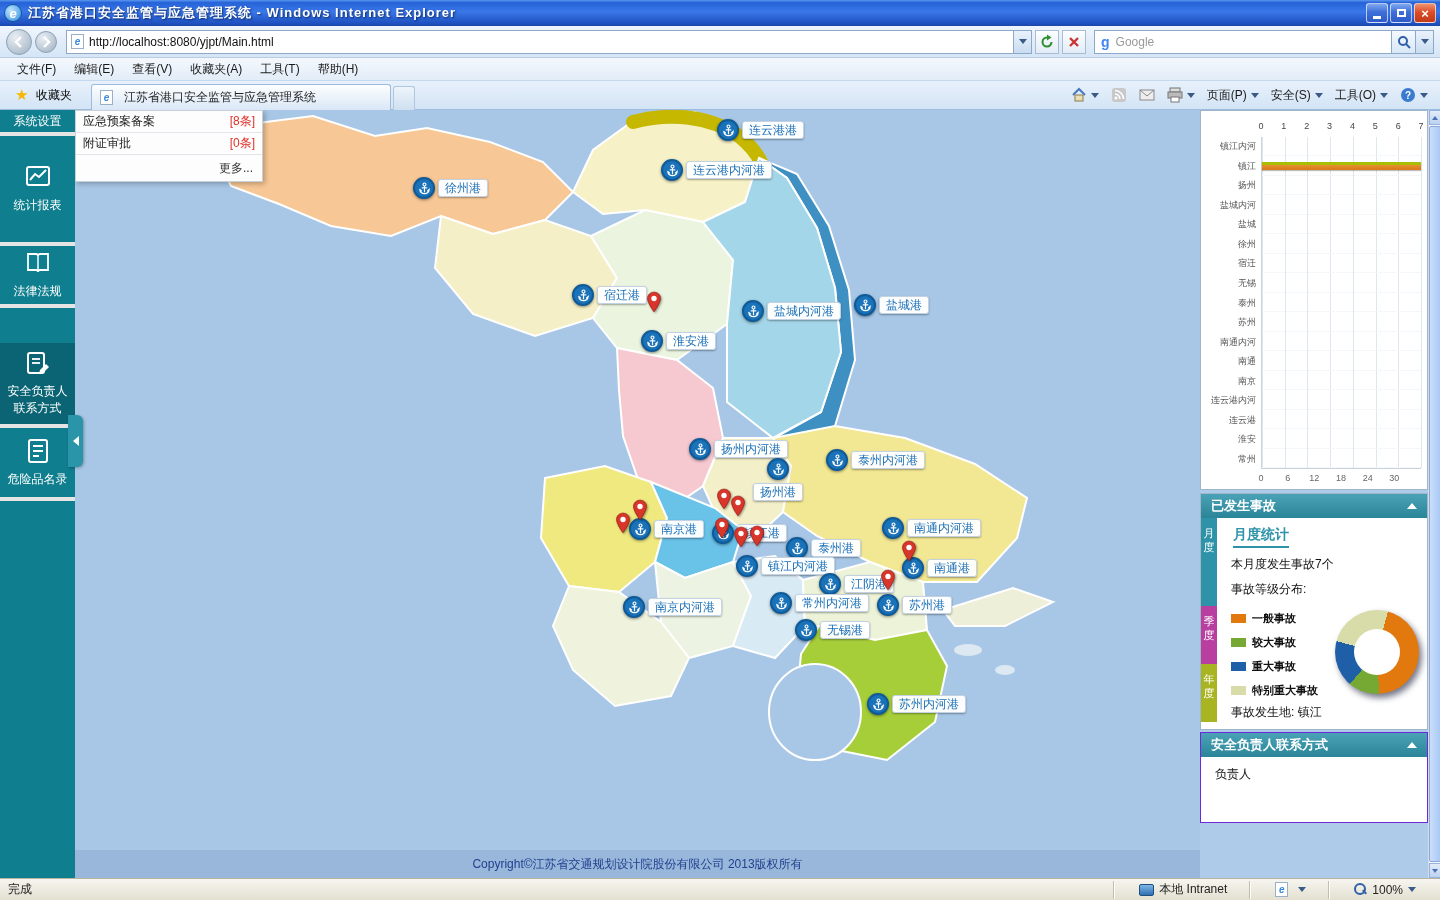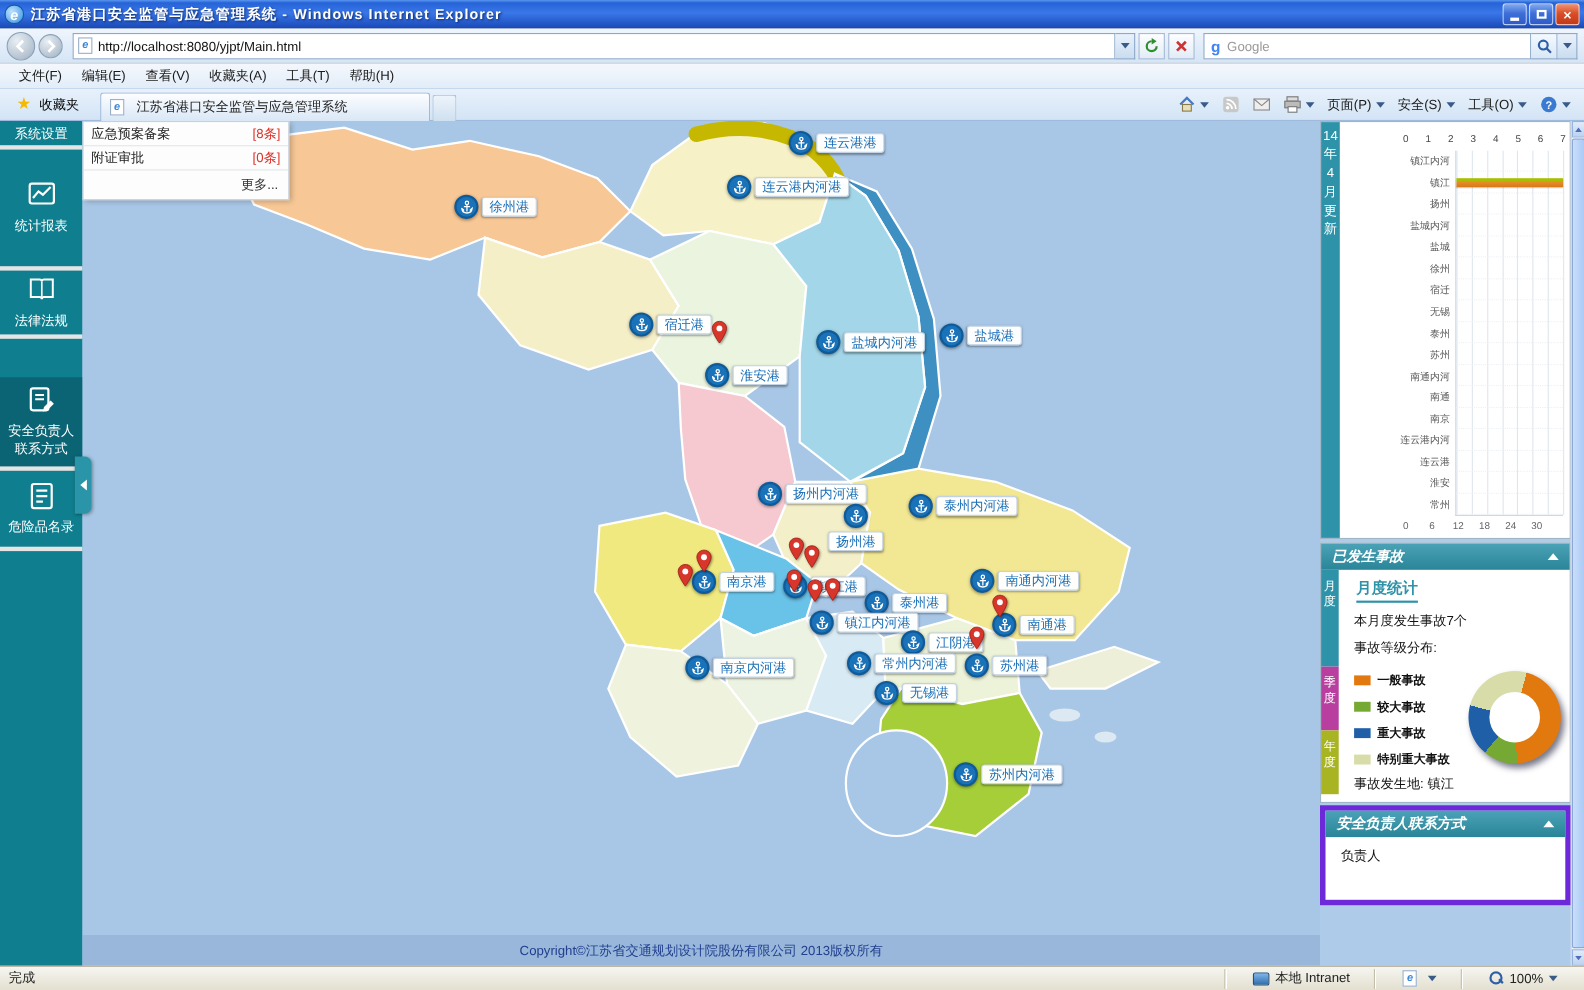--- a/index.html
+++ b/index.html
@@ -101,54 +101,54 @@
   .notice-count{color:#E03028;}
   .notice-more{height:26px;display:flex;align-items:center;justify-content:flex-end;padding:0 9px;color:#333;cursor:pointer;margin-left:39px;}
   
   .rightcol{position:absolute;left:1200px;top:0;width:228px;height:768px;background:#AECBEA;}
   .chart-panel{position:absolute;left:0;top:0;width:228px;height:380px;background:#fff;border:1px solid #9FB6C8;display:flex;}
   .chart-strip{width:17px;background:#2E93A8;color:#fff;font-size:12px;line-height:17px;text-align:center;
     word-break:break-all;padding-top:4px;}
   .chart-body{flex:1;position:relative;padding:2px 6px 0 2px;display:flex;flex-direction:column;}
   .chart-topaxis{height:24px;position:relative;margin-left:58px;}
   .chart-topaxis span{position:absolute;transform:translateX(-50%);top:8px;font-size:9px;color:#444;}
-  .chart-main{flex:1;display:flex;margin-left:45px;}
+  .chart-main{flex:1;display:flex;}
   .chart-labels{width:58px;display:flex;flex-direction:column;}
   .crow-label{flex:1;font-size:9px;color:#555;text-align:right;padding-right:5px;display:flex;align-items:center;justify-content:flex-end;}
   .chart-plot{flex:1;position:relative;display:flex;flex-direction:column;border-left:1px solid #C8D4DE;border-bottom:1px solid #C8D4DE;}
   .cgrid{position:absolute;top:0;bottom:0;width:1px;background:#DEE6EE;}
   .crow{flex:1;display:flex;align-items:center;position:relative;z-index:1;border-bottom:1px dotted #ECF0F4;}
   .cbar{height:8px;background:linear-gradient(180deg,#A8BE00 0%,#A8BE00 32%,#E8922E 32%,#D87818 100%);
     box-shadow:0 1px 1px rgba(0,0,0,.25);}
   .chart-botaxis{height:20px;position:relative;margin-left:58px;}
   .chart-botaxis span{position:absolute;transform:translateX(-50%);top:4px;font-size:9px;color:#666;}
   
   .panel-header{height:24px;background:linear-gradient(180deg,#4AA2B6,#2A8598);color:#fff;font-weight:bold;font-size:13px;
-    display:flex;align-items:center;padding:0 10px;font-style:italic;}
+    display:flex;align-items:center;padding:0 10px;}
   .panel-header .tri-up{margin-left:auto;width:0;height:0;border-left:5px solid transparent;border-right:5px solid transparent;
     border-bottom:6px solid #fff;cursor:pointer;}
   .accident{position:absolute;left:0;top:383px;width:228px;height:237px;background:#fff;border:1px solid #9FB6C8;}
   .acc-body{position:absolute;left:0;top:24px;right:0;bottom:0;}
   .acc-tabs{position:absolute;left:0;top:0;bottom:0;width:16px;display:flex;flex-direction:column;}
   .acc-tab{width:16px;color:#fff;font-size:11px;line-height:14px;text-align:center;word-break:break-all;
     padding:8px 0;cursor:pointer;flex:0 0 auto;}
   .acc-content{position:absolute;left:20px;top:0;right:0;bottom:0;}
   .acc-title{display:inline-block;color:#2E93A8;font-size:14px;font-weight:bold;border-bottom:2px solid #2E93A8;
     margin:8px 0 0 12px;padding-bottom:2px;}
   .acc-line{margin:8px 0 0 10px;color:#111;font-size:12px;}
   .legend{margin:8px 0 0 10px;}
   .lg-item{display:flex;align-items:center;gap:6px;height:24px;}
   .lg-swatch{width:15px;height:9px;display:inline-block;}
   .lg-label{font-size:11px;font-weight:bold;color:#111;}
   .donut{position:absolute;right:8px;top:92px;width:84px;height:84px;border-radius:50%;
     filter:drop-shadow(3px 4px 3px rgba(5,10,40,.55));}
   .donut-hole{position:absolute;left:19px;top:19px;width:46px;height:46px;border-radius:50%;background:#fff;}
   .acc-loc{position:absolute;left:10px;bottom:8px;color:#111;font-size:12px;}
   
-  .contact{position:absolute;left:0;top:622px;width:228px;height:91px;background:#fff;border:5px solid #6d28d9;}
+  .contact{position:absolute;left:0;top:622px;width:228px;height:91px;background:#fff;border:1px solid #6d28d9;}
   .contact-row{padding:9px 0 0 14px;color:#111;font-size:12px;cursor:pointer;}
   
   .vscroll{position:absolute;left:1428px;top:0;width:12px;height:768px;background:#F2F4F7;border-left:1px solid #D8DCE2;}
   .vs-btn{position:absolute;left:0;width:12px;height:15px;background:linear-gradient(180deg,#E2ECFA,#BCD2F0);
     border:1px solid #95B3E0;display:flex;align-items:center;justify-content:center;}
   .vs-up{top:0;} .vs-down{bottom:0;}
   .vs-tri-up{width:0;height:0;border-left:3px solid transparent;border-right:3px solid transparent;border-bottom:4px solid #4D6FB8;}
   .vs-tri-down{width:0;height:0;border-left:3px solid transparent;border-right:3px solid transparent;border-top:4px solid #4D6FB8;}
   .vs-thumb{position:absolute;left:0;top:16px;width:12px;height:736px;border:1px solid #8CA8D8;border-radius:2px;
     background:linear-gradient(90deg,#CADEFB,#AACAF6);}
@@ -664,21 +664,20 @@
             <span class="notice-count">[0条]</span>
           </div>
         </div>
       <div class="notice-more">更多...</div>
     </div>
   </div>
 
   <div class="rightcol">
 
     <div class="chart-panel">
-      <div class="chart-strip">14年4月更新</div>
       <div class="chart-body">
         <div class="chart-topaxis" id="chart-topaxis">
             <span style="left: 0%;">0</span>
             <span style="left: 14.2857%;">1</span>
             <span style="left: 28.5714%;">2</span>
             <span style="left: 42.8571%;">3</span>
             <span style="left: 57.1429%;">4</span>
             <span style="left: 71.4286%;">5</span>
             <span style="left: 85.7143%;">6</span>
             <span style="left: 100%;">7</span>

